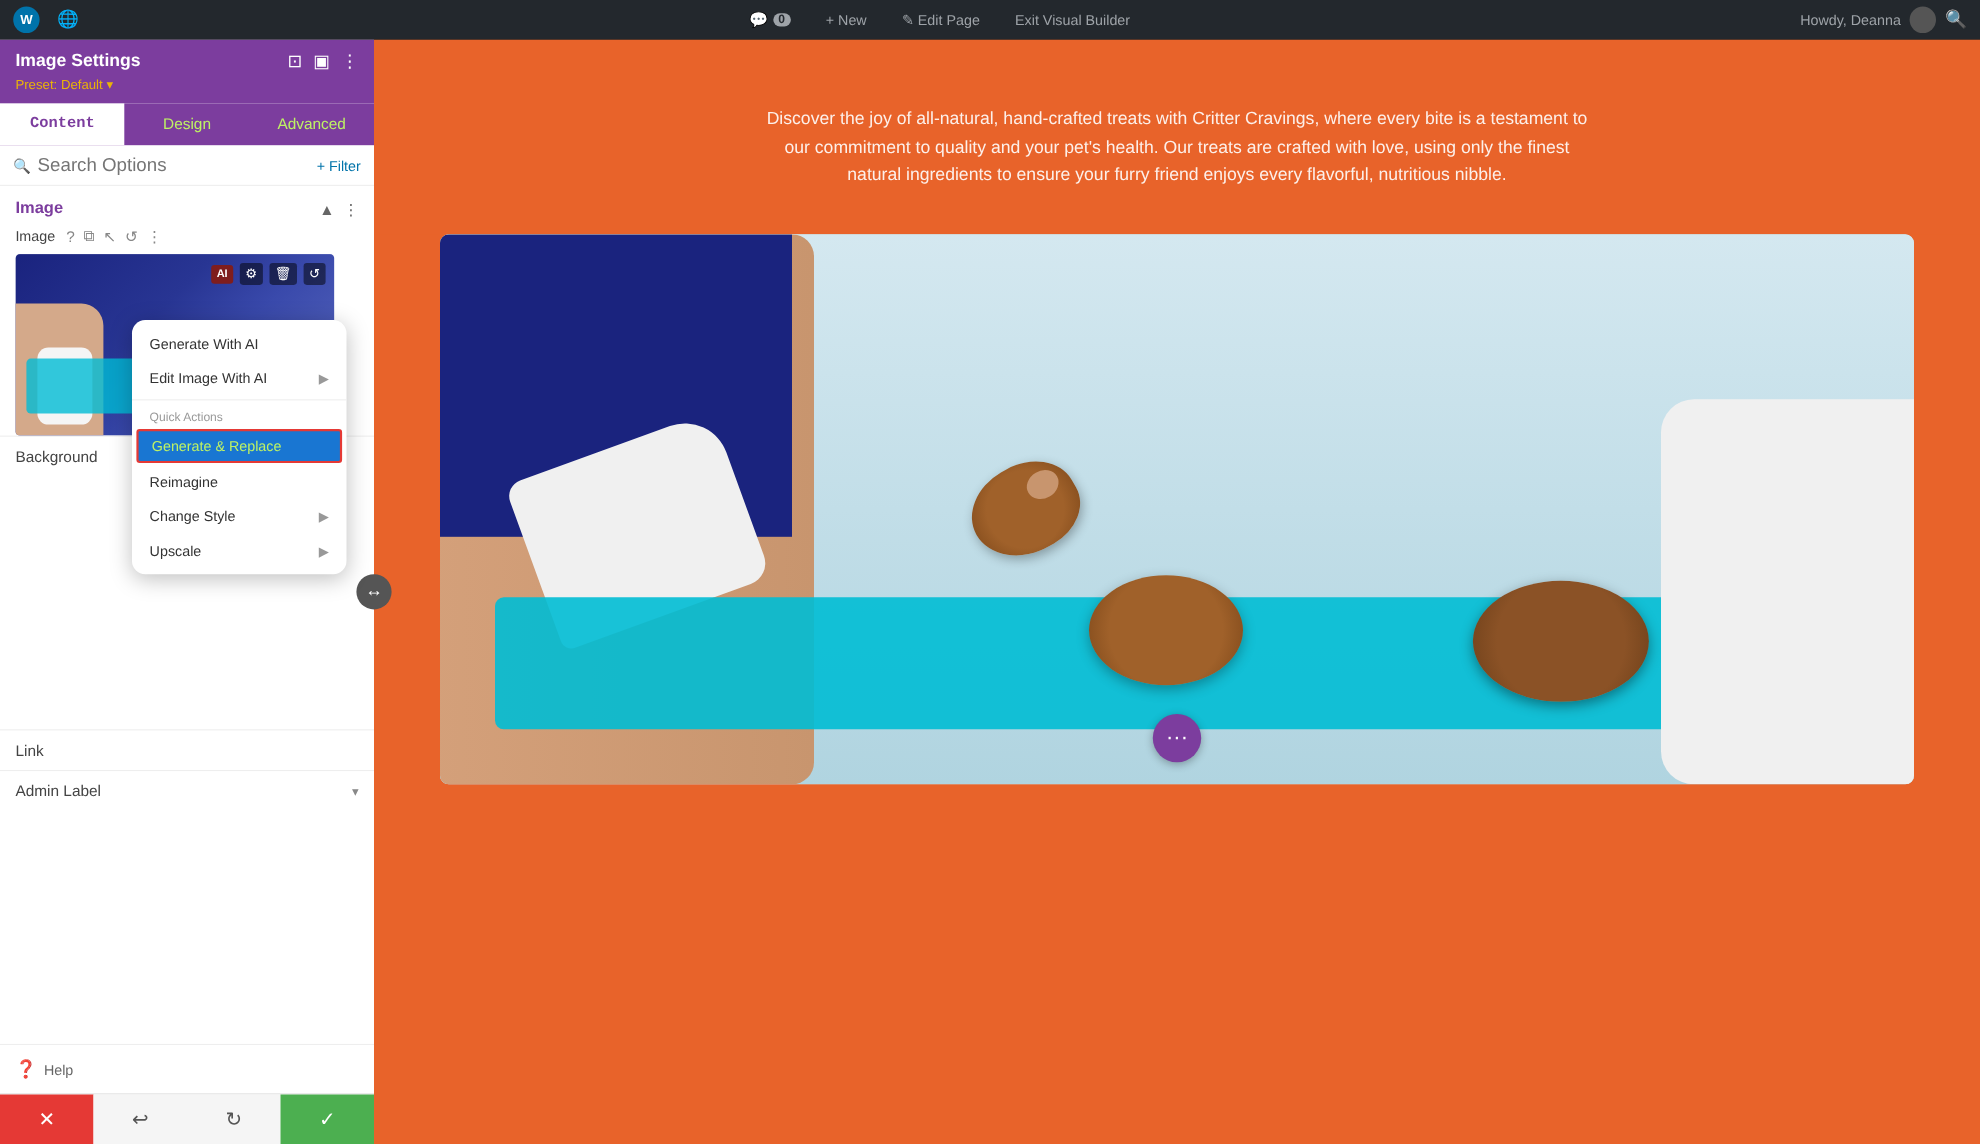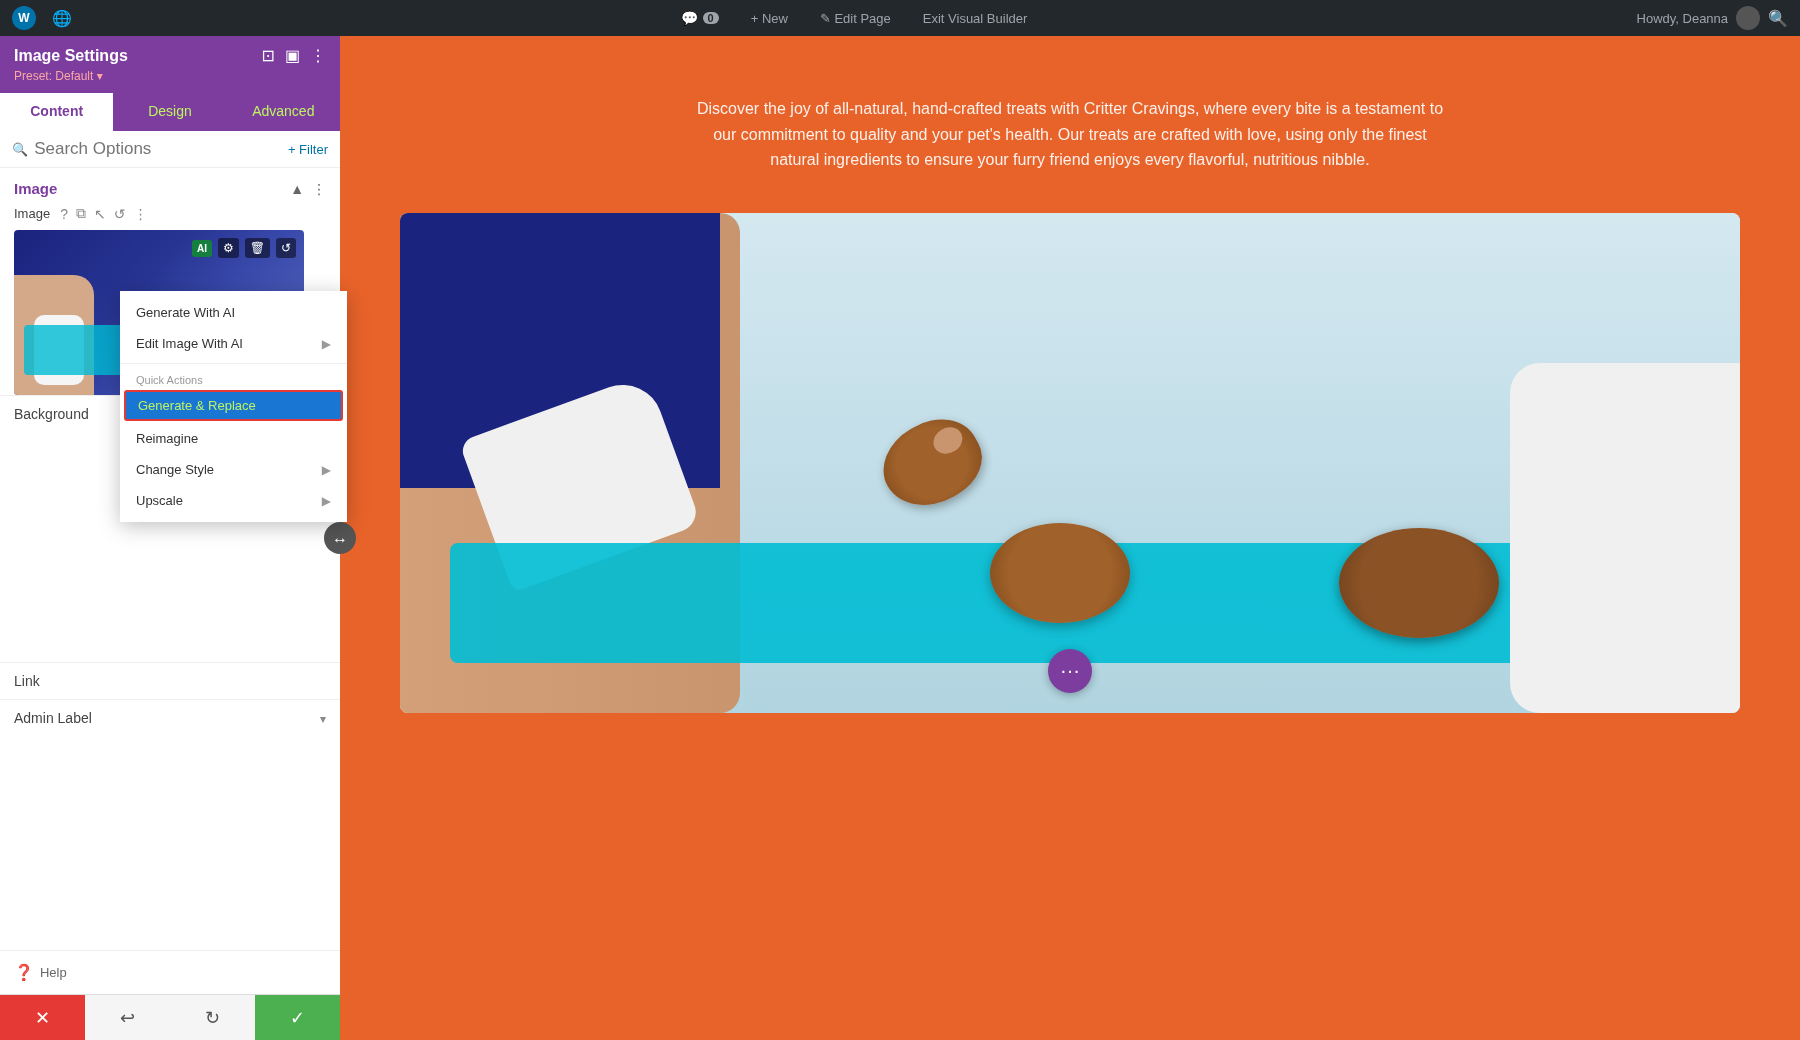--- a/index.html
+++ b/index.html
@@ -95,21 +95,21 @@
       display: flex;
       align-items: center;
       justify-content: space-between;
     }
     .sidebar-title {
       color: white;
       font-size: 16px;
       font-weight: 600;
     }
     .sidebar-preset {
-      color: #fca5a5;
+      color: #eab308;
       font-size: 12px;
       display: flex;
       align-items: center;
       gap: 3px;
       cursor: pointer;
     }
     .sidebar-header-icons {
       display: flex;
       gap: 10px;
       align-items: center;
@@ -132,20 +132,21 @@
       color: #bef264;
       font-size: 14px;
       cursor: pointer;
       border-bottom: 2px solid transparent;
     }
     .sidebar-tab.active {
       background: white;
       color: #7c3d9e;
       font-weight: 600;
       border-bottom: none;
+      font-family: Liberation Mono, monospace;
     }
 
     
     .sidebar-search {
       display: flex;
       align-items: center;
       padding: 8px 12px;
       border-bottom: 1px solid #eee;
       gap: 6px;
     }
@@ -270,33 +271,33 @@
       border-radius: 3px;
       color: white;
       font-size: 12px;
       padding: 3px 5px;
       cursor: pointer;
       display: flex;
       align-items: center;
       justify-content: center;
     }
     .img-toolbar-btn.ai-btn {
-      background: #15803d;
+      background: #7f1d1d;
       font-weight: bold;
       font-size: 10px;
     }
 
     
     .context-menu {
       position: absolute;
       top: 255px;
       left: 120px;
-      width: 227px;
+      width: 195px;
       background: white;
-      border-radius: 0;
+      border-radius: 12px;
       box-shadow: 0 4px 20px rgba(0,0,0,0.25);
       z-index: 100;
       padding: 6px 0;
     }
     .ctx-item {
       padding: 8px 16px;
       font-size: 13px;
       color: #333;
       cursor: pointer;
       display: flex;

